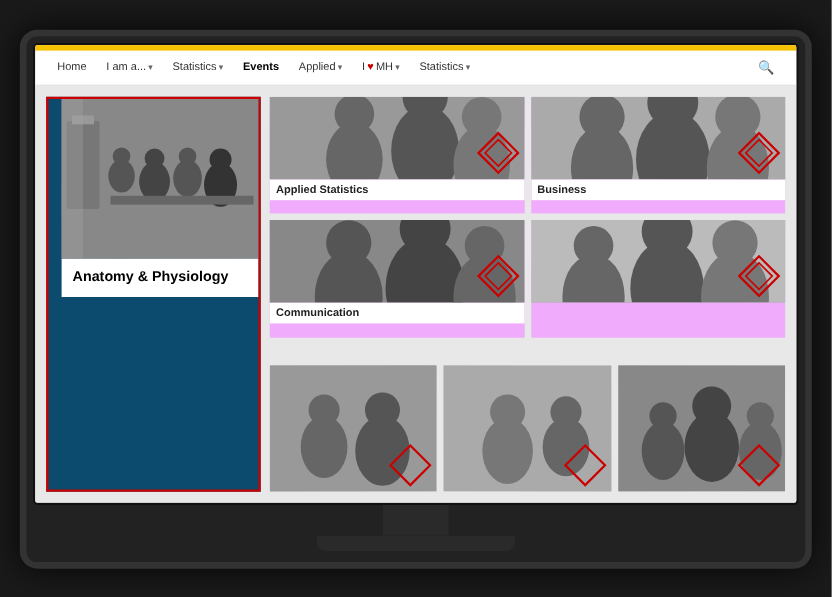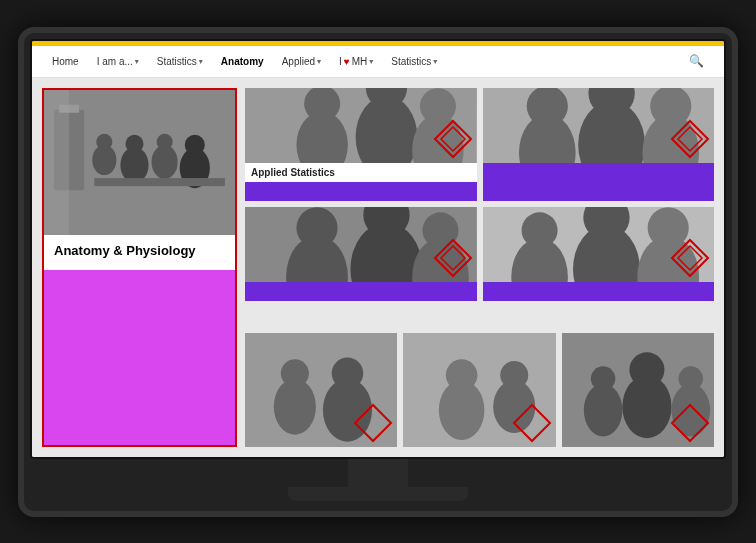--- a/index.html
+++ b/index.html
@@ -128,25 +128,26 @@
       display: flex;
       padding: 10px;
       gap: 8px;
       overflow: hidden;
     }
 
     
     .featured-card {
       width: 195px;
       flex-shrink: 0;
-      background: #d946ef;
+      background: #0c4a6e;
       border: 2px solid #cc0000;
       display: flex;
       flex-direction: column;
       overflow: hidden;
+      padding-left: 12px;
     }
 
     .featured-img {
       width: 100%;
       height: 145px;
       background: #999;
       position: relative;
       overflow: hidden;
     }
 
@@ -179,21 +180,21 @@
     
     .grid-area {
       flex: 1;
       display: grid;
       grid-template-columns: 1fr 1fr;
       grid-template-rows: auto auto auto;
       gap: 6px;
     }
 
     .grid-card {
-      background: #6d28d9;
+      background: #f0abfc;
       display: flex;
       flex-direction: column;
       overflow: hidden;
     }
 
     .grid-img {
       width: 100%;
       height: 75px;
       position: relative;
       overflow: hidden;
@@ -269,21 +270,21 @@
     <nav class="navbar">
       <span class="nav-item">Home</span>
       <span class="nav-item">
         <span>I am a...</span>
         <span class="chevron">▾</span>
       </span>
       <span class="nav-item">
         <span>Statistics</span>
         <span class="chevron">▾</span>
       </span>
-      <span class="nav-item active">Anatomy</span>
+      <span class="nav-item active">Events</span>
       <span class="nav-item">
         <span>Applied</span>
         <span class="chevron">▾</span>
       </span>
       <span class="nav-item">
         <span>I</span>
         <span class="nav-heart">♥</span>
         <span>MH</span>
         <span class="chevron">▾</span>
       </span>
@@ -363,40 +364,42 @@
                 <ellipse cx="73" cy="48" rx="11" ry="15" fill="#777"></ellipse>
                 <circle cx="73" cy="30" r="8" fill="#777"></circle>
               </svg>
               <div class="diamond-deco">
                 <svg viewBox="0 0 40 40" xmlns="http://www.w3.org/2000/svg">
                   <polygon points="20,2 38,20 20,38 2,20" fill="none" stroke="#cc0000" stroke-width="2"></polygon>
                   <polygon points="20,8 32,20 20,32 8,20" fill="none" stroke="#cc0000" stroke-width="1.5"></polygon>
                 </svg>
               </div>
             </div>
+            <div class="grid-label">Business</div>
           </div>
 
           <div class="grid-card">
             <div class="grid-img img-communication">
               <svg width="100%" height="100%" viewBox="0 0 90 75" xmlns="http://www.w3.org/2000/svg" preserveAspectRatio="xMidYMid slice">
                 <rect width="90" height="75" fill="#888"></rect>
                 <ellipse cx="28" cy="50" rx="12" ry="16" fill="#555"></ellipse>
                 <circle cx="28" cy="31" r="8" fill="#555"></circle>
                 <ellipse cx="55" cy="47" rx="14" ry="18" fill="#444"></ellipse>
                 <circle cx="55" cy="26" r="9" fill="#444"></circle>
                 <ellipse cx="76" cy="50" rx="11" ry="15" fill="#666"></ellipse>
                 <circle cx="76" cy="32" r="7" fill="#666"></circle>
               </svg>
               <div class="diamond-deco">
                 <svg viewBox="0 0 40 40" xmlns="http://www.w3.org/2000/svg">
                   <polygon points="20,2 38,20 20,38 2,20" fill="none" stroke="#cc0000" stroke-width="2"></polygon>
                   <polygon points="20,8 32,20 20,32 8,20" fill="none" stroke="#cc0000" stroke-width="1.5"></polygon>
                 </svg>
               </div>
             </div>
+            <div class="grid-label">Communication</div>
           </div>
 
           <div class="grid-card">
             <div class="grid-img img-composition">
               <svg width="100%" height="100%" viewBox="0 0 90 75" xmlns="http://www.w3.org/2000/svg" preserveAspectRatio="xMidYMid slice">
                 <rect width="90" height="75" fill="#bbb"></rect>
                 <ellipse cx="22" cy="50" rx="11" ry="15" fill="#666"></ellipse>
                 <circle cx="22" cy="32" r="7" fill="#666"></circle>
                 <ellipse cx="48" cy="47" rx="13" ry="17" fill="#555"></ellipse>
                 <circle cx="48" cy="27" r="9" fill="#555"></circle>

